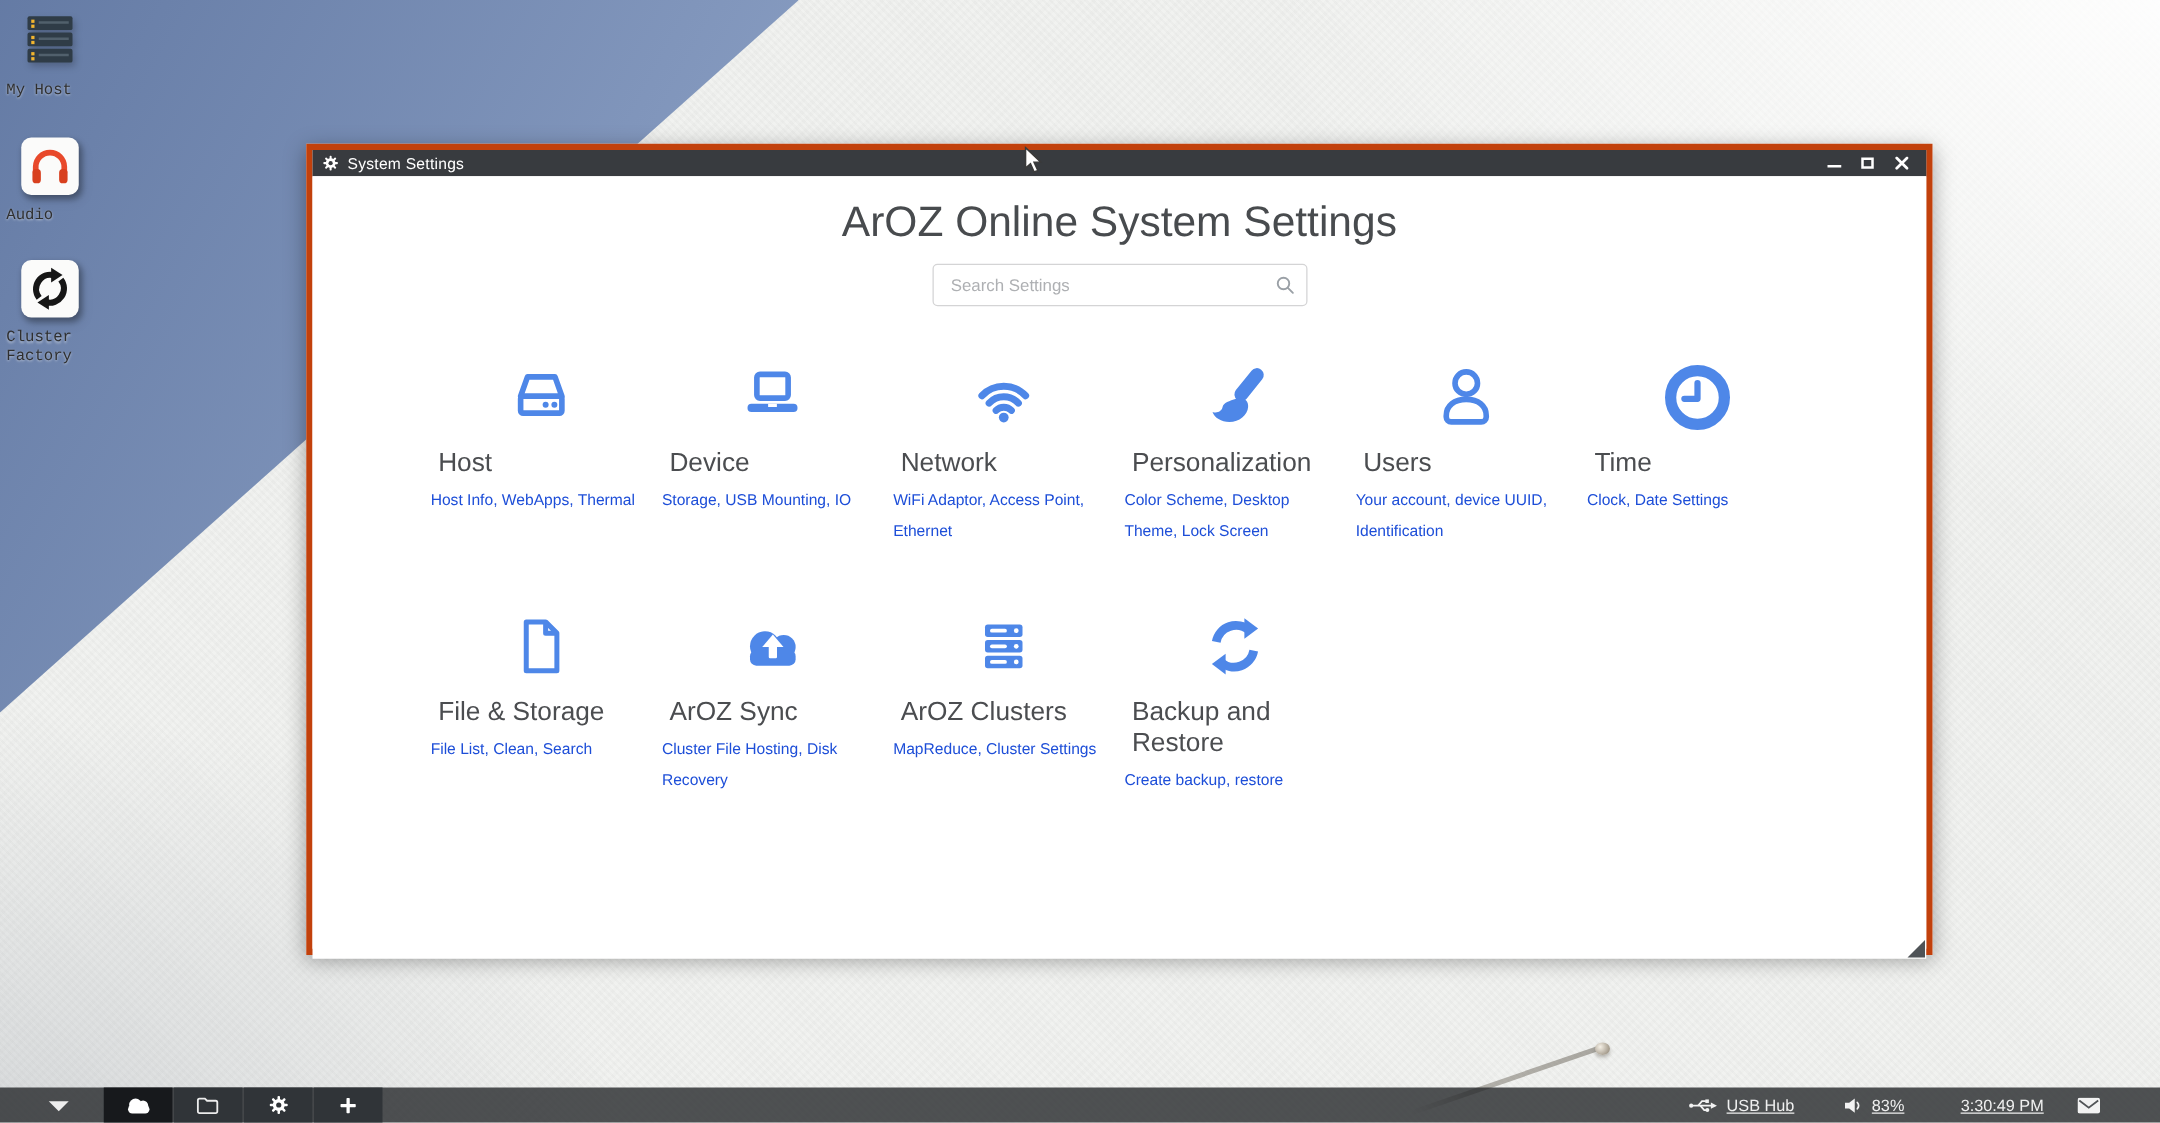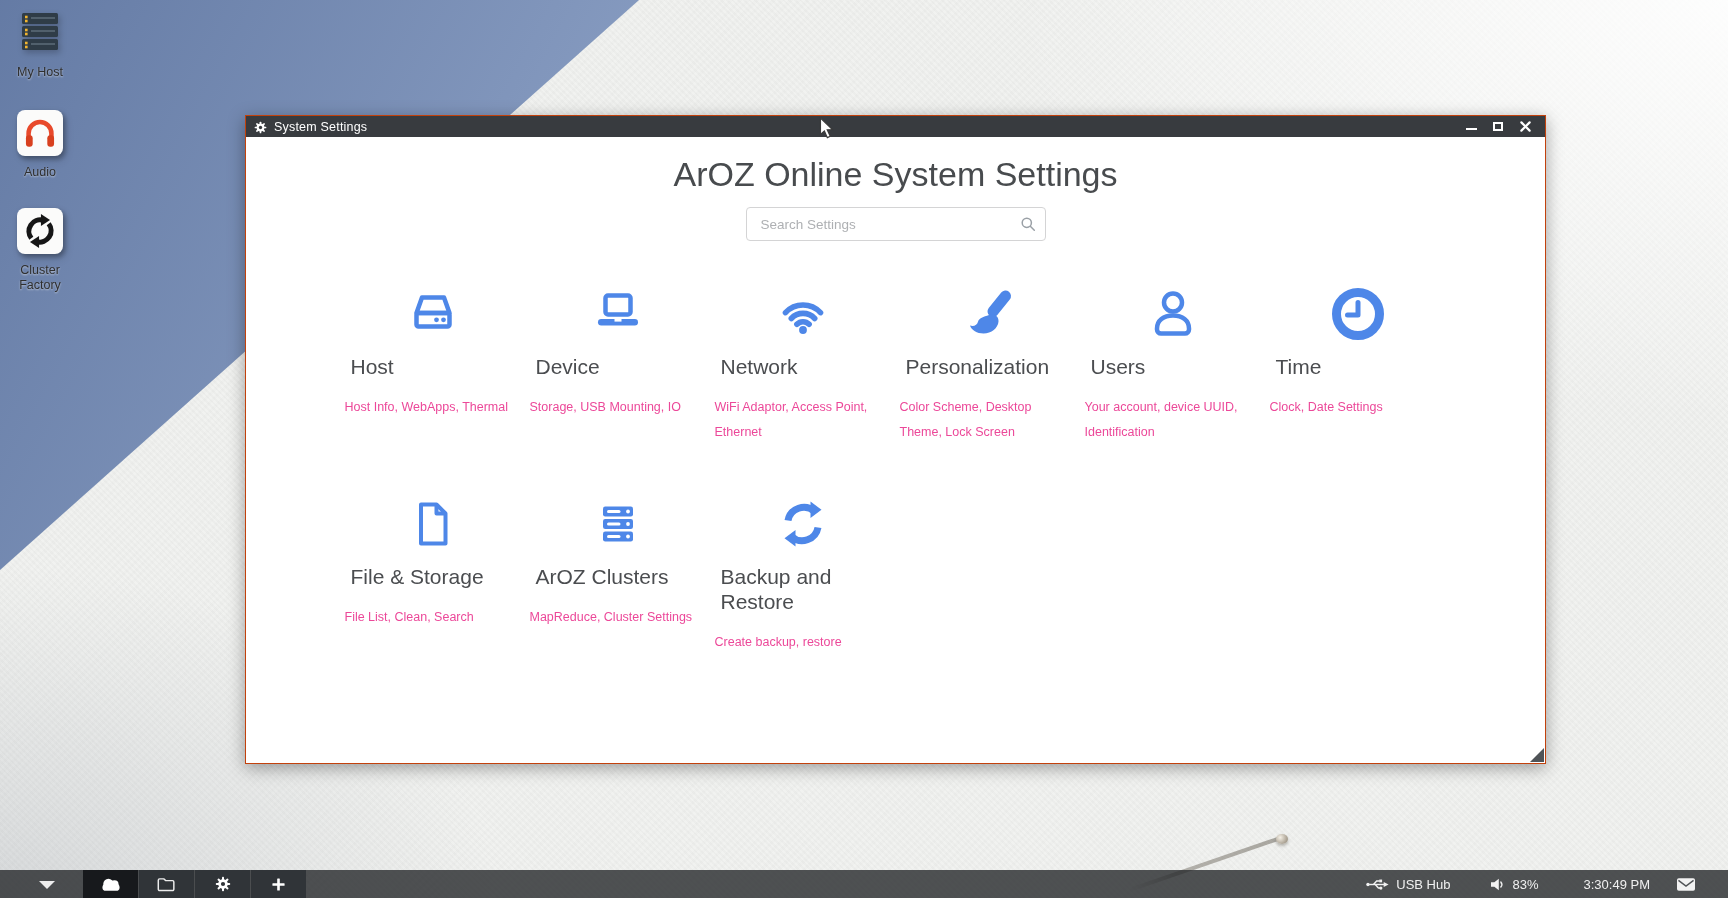--- a/index.html
+++ b/index.html
@@ -28,30 +28,30 @@
     background:linear-gradient(90deg, rgba(125,120,110,0.0), rgba(120,115,105,0.5) 30%, rgba(110,105,95,0.55));
     transform:rotate(-19deg); transform-origin:left bottom; border-radius:2px;
   }
   .wire-anchor {
     position:absolute; left:1276px; top:834px; width:12px; height:10px; border-radius:50%;
     background:radial-gradient(circle at 35% 35%, #f5f0e6, #a89f90 70%, #8b8375);
     box-shadow:0 2px 3px rgba(90,85,75,0.4);
   }
 
   
-  .dicon { position:absolute; left:5px; width:70px; text-align:center; cursor:default; }
+  .dicon { position:absolute; left:5px; width:70px; text-align:left; cursor:default;font-family:Liberation Mono, monospace; }
   .dicon .glyph { width:46px; height:46px; margin:0 auto; filter:drop-shadow(2px 3px 3px rgba(0,0,0,0.22)); }
   .dicon .white-tile { background:#fbfbfa; border-radius:8px; padding:2px;
     box-shadow:2px 3px 5px rgba(0,0,0,0.22); }
   .dicon .dlabel { margin-top:9px; font-size:12.5px; color:#2f2f2f; line-height:15px;
     text-shadow:0 1px 2px rgba(255,255,255,0.55); }
 
   
   .window { position:absolute; left:245px; top:115px; width:1301px; height:649px;
-    box-shadow:0 4px 16px rgba(0,0,0,0.35); background:#fff; border:1px solid #c2410c; }
+    box-shadow:0 4px 16px rgba(0,0,0,0.35); background:#fff; border:5px solid #c2410c; }
   .titlebar { height:21px; background:var(--titlebar,#383b3f); display:flex; align-items:center;
     padding:0 8px; color:#fff; }
   .titlebar .tgear { width:13px; height:13px; margin-right:7px; }
   .titlebar .ttext { font-size:12.5px; letter-spacing:0.2px; }
   .wctrls { margin-left:auto; display:flex; align-items:center; gap:13px; padding-right:5px; }
   .wbtn { width:14px; height:14px; display:flex; align-items:center; justify-content:center; cursor:pointer; }
   .min-bar { width:11px; height:2px; background:#fff; margin-top:5px; }
   .max-box { width:10px; height:9px; border:2px solid #fff; }
   .gear-hole { fill:var(--titlebar,#383b3f); }
   .block-gear-hole { fill:#303438; }
@@ -66,38 +66,38 @@
   .searchwrap .sicon { position:absolute; right:10px; top:9px; width:16px; height:16px; }
 
   .grid { width:1110px; margin:42px auto 0; }
   .cat-row { display:flex; justify-content:flex-start; }
   .cat-row.second { margin-top:48px; }
   .cat { width:185px; text-align:left; cursor:pointer; }
   .cat-icn { height:58px; display:flex; align-items:flex-end; justify-content:center;
     color:var(--accent-blue,#4e87e8); }
   .cat-icn svg { width:54px; height:54px; }
   .cat-title { margin-top:13px; font-size:21px; color:#4b4d50; line-height:25px; padding:0 10px; }
-  .cat-sub { margin-top:16px; font-size:12.5px; color:#ec4899; line-height:25px; padding:0 4px; }
+  .cat-sub { margin-top:5px; font-size:12.5px; color:#1d4ed8; line-height:25px; padding:0 4px; }
 
   .resize-corner { position:absolute; right:1px; bottom:1px; width:0; height:0;
     border-style:solid; border-width:0 0 14px 14px; border-color:transparent transparent #4f5357 transparent;
     cursor:nwse-resize; }
 
   
   .taskbar { position:absolute; left:0; bottom:0; width:1728px; height:28px;
     background:rgba(38,40,43,0.8); display:flex; align-items:center; color:#f0f0f0; }
   .tray-caret { position:absolute; left:39px; top:11px; width:0; height:0;
     border-left:8px solid transparent; border-right:8px solid transparent;
     border-top:8px solid #ededed; cursor:pointer; }
   .appblocks { position:absolute; left:83px; top:0; height:28px; display:flex; gap:1px; }
   .appblock { width:55px; height:28px; display:flex; align-items:center; justify-content:center;
     background:#303438; cursor:pointer; }
   .appblock.active { background:#17191c; }
   .tright { position:absolute; right:0; top:0; height:28px; display:flex; align-items:center;
-    padding-right:33px; font-size:13px; }
+    padding-right:48px; font-size:13px;text-decoration:underline; }
   .tray-group { display:flex; align-items:center; cursor:pointer; }
   .tray-label { margin-left:7px; }
   .tsep-a { width:40px; } .tsep-b { width:45px; } .tsep-c { width:27px; }
 
   
   .cursor { position:absolute; left:819px; top:117px; width:16px; height:24px; pointer-events:none; }
 </style>
 </head>
 <body>
 
@@ -281,20 +281,37 @@
             <div class="cat-icn">
               <svg viewBox="0 0 54 54" fill="none" stroke="currentColor" stroke-width="4" stroke-linejoin="round">
                 <path d="M15 7.5 H30.5 L39.5 16.5 V46.5 H15 Z"></path>
                 <path d="M30.5 7.5 V16.5 H39.5"></path>
               </svg>
             </div>
             <div class="cat-title">File &amp; Storage</div>
             <div class="cat-sub">File List, Clean, Search</div>
           </div>
 
+          <div class="cat">
+            <div class="cat-icn">
+              <svg viewBox="0 0 54 54">
+                <g fill="currentColor">
+                  <circle cx="21" cy="27" r="12"></circle>
+                  <circle cx="36" cy="27.5" r="9.5"></circle>
+                  <rect x="9" y="30" width="36.5" height="12.5" rx="5"></rect>
+                </g>
+                <g fill="#fff">
+                  <polygon points="27.3,17.5 18.8,27.5 35.8,27.5"></polygon>
+                  <rect x="24" y="26" width="6.6" height="10.5" rx="1"></rect>
+                </g>
+              </svg>
+            </div>
+            <div class="cat-title">ArOZ Sync</div>
+            <div class="cat-sub">Cluster File Hosting, Disk Recovery</div>
+          </div>
 
           <div class="cat">
             <div class="cat-icn">
               <svg viewBox="0 0 54 54">
                 <g fill="currentColor">
                   <rect x="12" y="9.5" width="30" height="10" rx="2.2"></rect>
                   <rect x="12" y="22" width="30" height="10" rx="2.2"></rect>
                   <rect x="12" y="34.5" width="30" height="10" rx="2.2"></rect>
                 </g>
                 <g fill="#fff">

